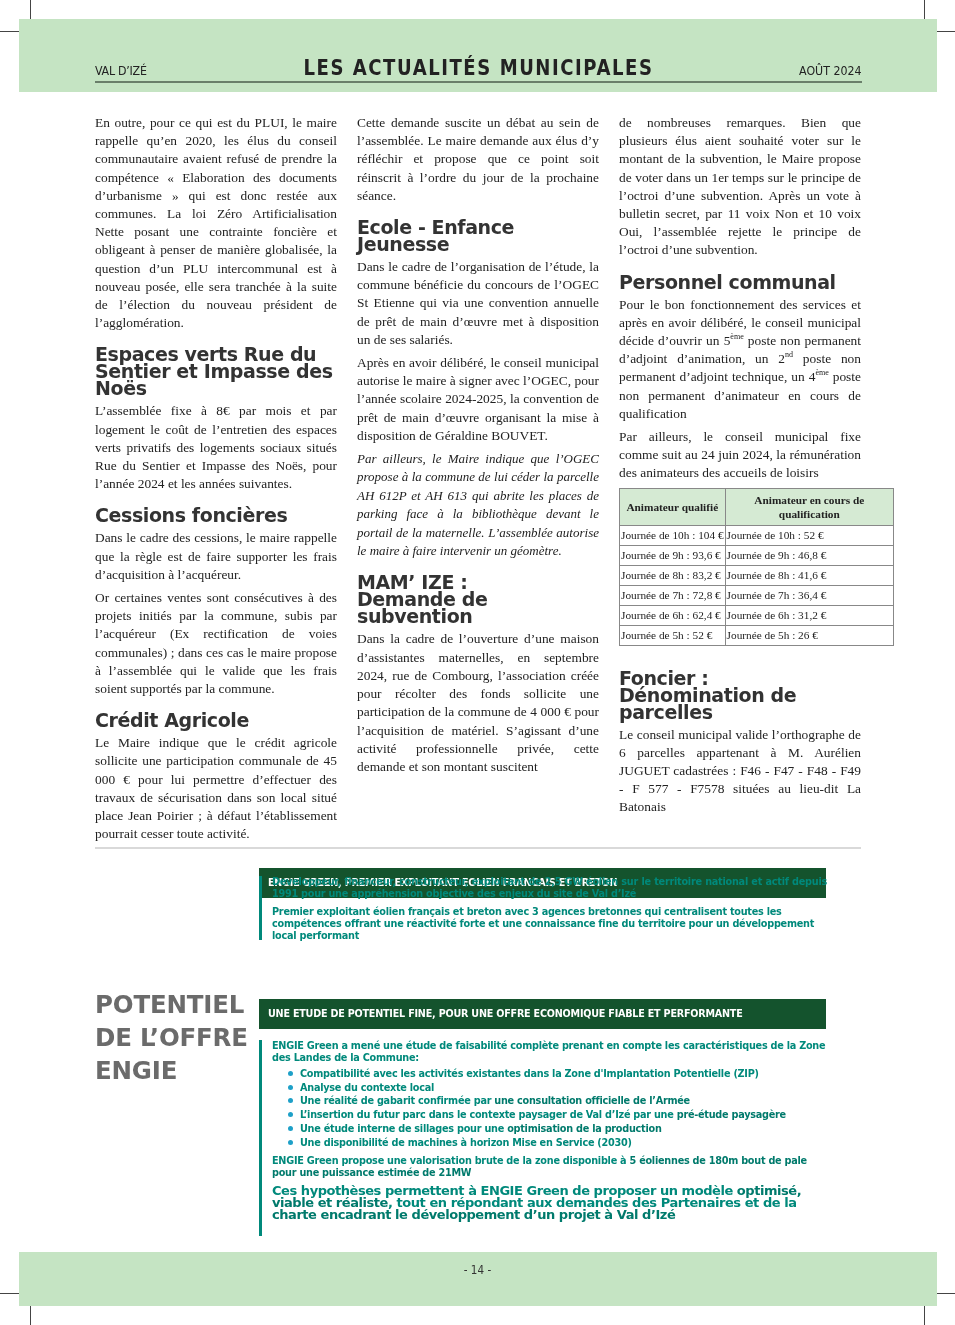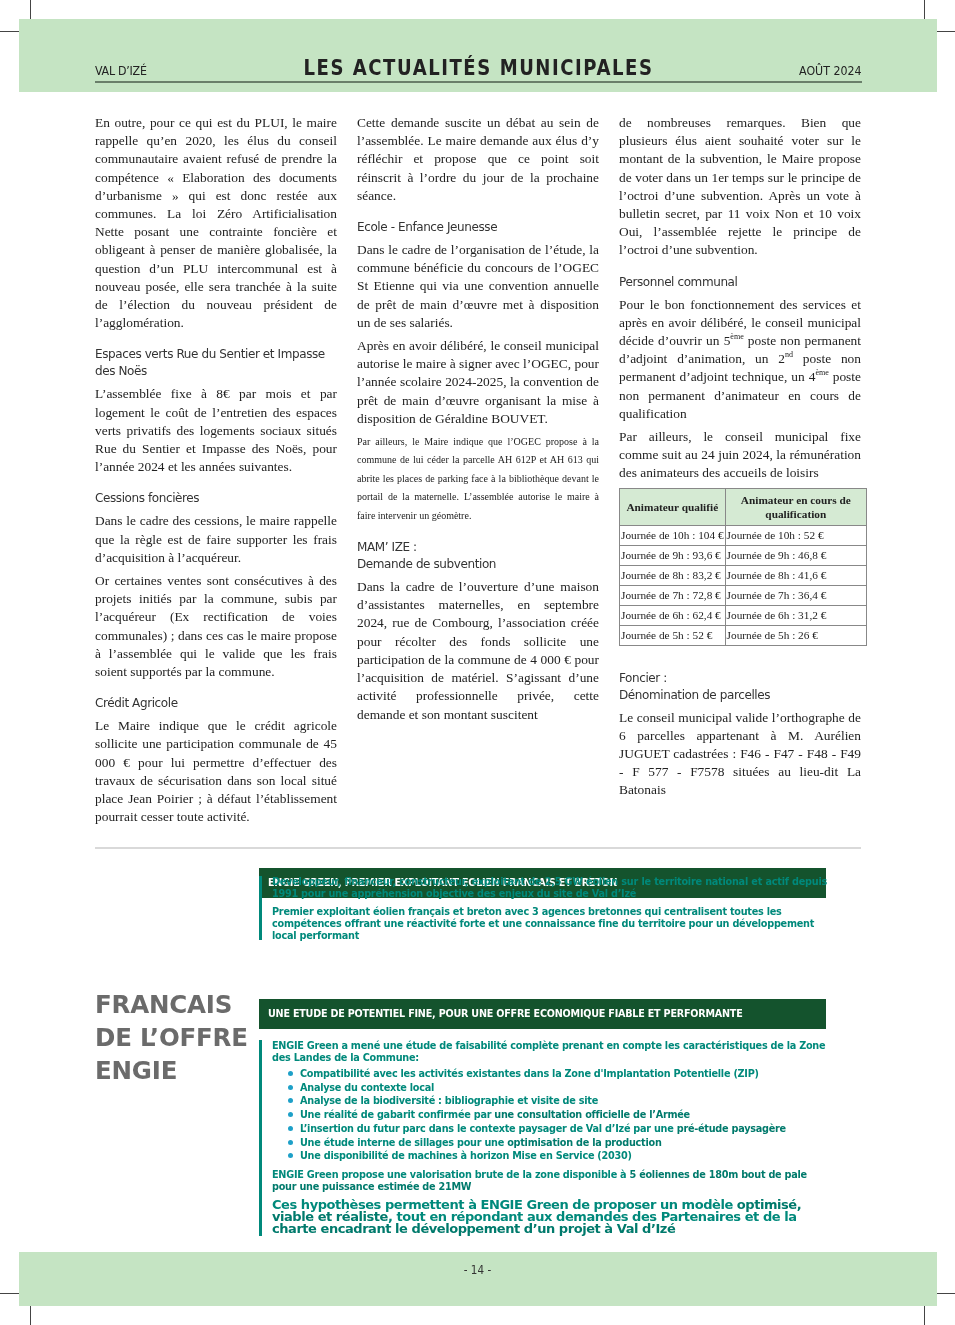--- a/index.html
+++ b/index.html
@@ -14,24 +14,24 @@
   .header-title { position: absolute; left: 0; right: 0; bottom: 0; text-align: center; font-family: "DejaVu Sans", sans-serif; font-weight: bold; font-size: 21px; letter-spacing: 1.8px; color: #222; transform: scaleX(0.86); }
   .header-right { position: absolute; right: 0; bottom: 2px; font-family: "DejaVu Sans", sans-serif; font-size: 13px; color: #222; transform: scaleX(0.85); transform-origin: right bottom; }
   .header-rule { position: absolute; left: 95px; top: 81px; width: 767px; height: 2px; background: #6a7f6a; }
 
   .col { position: absolute; top: 114px; width: 242px; }
   .col1 { left: 95px; }
   .col2 { left: 357px; }
   .col3 { left: 619px; }
 
   p.body { font-size: 13.4px; line-height: 18.2px; text-align: justify; margin-bottom: 5px; color: #222; }
-  h3.sec { font-family: "DejaVu Sans", sans-serif; font-weight: normal; font-size: 12px; line-height: 17px; color: #333; margin-top: 14px; margin-bottom: 5px; letter-spacing: -0.4px; }
+  h3.sec { font-family: "DejaVu Sans", sans-serif; font-weight: bold; font-size: 19px; line-height: 17px; color: #333; margin-top: 14px; margin-bottom: 5px; letter-spacing: -0.4px; }
   sup { font-size: 8px; vertical-align: 6px; line-height: 0; }
 
-  table.tarifs { width: 248px; border-collapse: collapse; font-size: 11.3px; }
+  table.tarifs { width: 275px; border-collapse: collapse; font-size: 11.3px; }
   table.tarifs th { background: #d5ead3; font-weight: bold; font-size: 11.3px; line-height: 14px; padding: 4px 3px; border: 1px solid #888; color: #222; text-align: center; }
   table.tarifs td { border: 1px solid #888; text-align: left; padding: 2px 1px; line-height: 15px; white-space: nowrap; color: #222; }
 
   .divider { position: absolute; left: 95px; top: 847px; width: 766px; height: 2px; background: #d9d9d9; }
 
   .synth-title { position: absolute; left: 95px; top: 988px; font-family: "DejaVu Sans", sans-serif; font-weight: bold; font-size: 24.5px; line-height: 33px; color: #6b6b6b; letter-spacing: -0.2px; }
 
   .banner { position: absolute; left: 259px; width: 567px; height: 30px; background: #14532d; color: #fff; font-family: "DejaVu Sans", sans-serif; font-weight: bold; font-size: 9.6px; line-height: 30px; padding-left: 9px; letter-spacing: -0.2px; }
   .banner1 { top: 868px; }
   .banner2 { top: 999px; }
@@ -79,21 +79,21 @@
   <p class="body">Or certaines ventes sont consécutives à des projets initiés par la commune, subis par l’acquéreur (Ex rectification de voies communales) ; dans ces cas le maire propose à l’assemblée qui le valide que les frais soient supportés par la commune.</p>
   <h3 class="sec">Crédit Agricole</h3>
   <p class="body">Le Maire indique que le crédit agricole sollicite une participation communale de 45 000 € pour lui permettre d’effectuer des travaux de sécurisation dans son local situé place Jean Poirier ; à défaut l’établissement pourrait cesser toute activité.</p>
 </div>
 
 <div class="col col2">
   <p class="body">Cette demande suscite un débat au sein de l’assemblée. Le maire demande aux élus d’y réfléchir et propose que ce point soit réinscrit à l’ordre du jour de la prochaine séance.</p>
   <h3 class="sec">Ecole - Enfance Jeunesse</h3>
   <p class="body">Dans le cadre de l’organisation de l’étude, la commune bénéficie du concours de l’OGEC St Etienne qui via une convention annuelle de prêt de main d’œuvre met à disposition un de ses salariés.</p>
   <p class="body">Après en avoir délibéré, le conseil municipal autorise le maire à signer avec l’OGEC, pour l’année scolaire 2024-2025, la convention de prêt de main d’œuvre organisant la mise à disposition de Géraldine BOUVET.</p>
-  <p class="body" style="font-size:10px;line-height:18.4px;">Par ailleurs, le Maire indique que l’OGEC propose à la commune de lui céder la parcelle AH 612P et AH 613 qui abrite les places de parking face à la bibliothèque devant le portail de la maternelle. L’assemblée autorise le maire à faire intervenir un géomètre.</p>
+  <p class="body" style="font-size:13px;line-height:18.4px;font-style:italic;">Par ailleurs, le Maire indique que l’OGEC propose à la commune de lui céder la parcelle AH 612P et AH 613 qui abrite les places de parking face à la bibliothèque devant le portail de la maternelle. L’assemblée autorise le maire à faire intervenir un géomètre.</p>
   <h3 class="sec">
     <span>MAM’ IZE :</span><br>
     <span>Demande de subvention</span>
   </h3>
   <p class="body">Dans la cadre de l’ouverture d’une maison d’assistantes maternelles, en septembre 2024, rue de Combourg, l’association créée pour récolter des fonds sollicite une participation de la commune de 4 000 € pour l’acquisition de matériel. S’agissant d’une activité professionnelle privée, cette demande et son montant suscitent</p>
 </div>
 
 <div class="col col3">
   <p class="body">de nombreuses remarques. Bien que plusieurs élus aient souhaité voter sur le montant de la subvention, le Maire propose de voter dans un 1er temps sur le principe de l’octroi d’une subvention. Après un vote à bulletin secret, par 11 voix Non et 10 voix Oui, l’assemblée rejette le principe de l’octroi d’une subvention.</p>
   <h3 class="sec">Personnel communal</h3>
@@ -142,32 +142,31 @@
 
 <div class="divider"></div>
 
 <div class="banner banner1">ENGIE GREEN, PREMIER EXPLOITANT EOLIEN FRANCAIS ET BRETON</div>
 <div class="engie-block block1">
   <p>Developpeur, financeur, constructeur, exploitant de 2,5 GW éolien sur le territoire national et actif depuis 1991 pour une appréhension objective des enjeux du site de Val d’Izé</p>
   <p class="noj">Premier exploitant éolien français et breton avec 3 agences bretonnes qui centralisent toutes les compétences offrant une réactivité forte et une connaissance fine du territoire pour un développement local performant</p>
 </div>
 
 <div class="synth-title">
-  <div>FRANCAIS</div>
+  <div>POTENTIEL</div>
   <div>DE L’OFFRE</div>
   <div>ENGIE</div>
 </div>
 
 <div class="banner banner2">UNE ETUDE DE POTENTIEL FINE, POUR UNE OFFRE ECONOMIQUE FIABLE ET PERFORMANTE</div>
 <div class="engie-block block2">
   <p class="noj" style="margin-bottom:2px;">ENGIE Green a mené une étude de faisabilité complète prenant en compte les caractéristiques de la Zone des Landes de la Commune:</p>
   <ul>
     <li><span class="dot"></span><span>Compatibilité avec les activités existantes dans la Zone d'Implantation Potentielle (ZIP)</span></li>
     <li><span class="dot"></span><span>Analyse du contexte local</span></li>
-    <li><span class="dot"></span><span>Analyse de la biodiversité : bibliographie et visite de site</span></li>
     <li><span class="dot"></span><span>Une réalité de gabarit confirmée par </span><span class="hl">une consultation officielle de l’Armée</span></li>
     <li><span class="dot"></span><span>L’insertion du futur parc dans le contexte paysager de Val d’Izé par une </span><span class="hl">pré-étude paysagère</span></li>
     <li><span class="dot"></span><span>Une étude interne de sillages pour une </span><span class="hl">optimisation de la production</span></li>
     <li><span class="dot"></span><span>Une disponibilité de machines à horizon Mise en Service (2030)</span></li>
   </ul>
   <p class="noj"><span>ENGIE Green propose une valorisation brute de la zone disponible à </span><span class="hl">5 éoliennes de 180m bout de pale pour une puissance estimée de 21MW</span></p>
   <p class="noj small"><span>Ces hypothèses permettent à ENGIE Green de proposer un modèle </span><span class="hl">optimisé, viable et réaliste</span><span>, tout en répondant aux demandes des Partenaires et de la </span><span class="hl">charte encadrant le développement d’un projet à Val d’Izé</span></p>
 </div>
 
 <div class="footer-band"></div>

